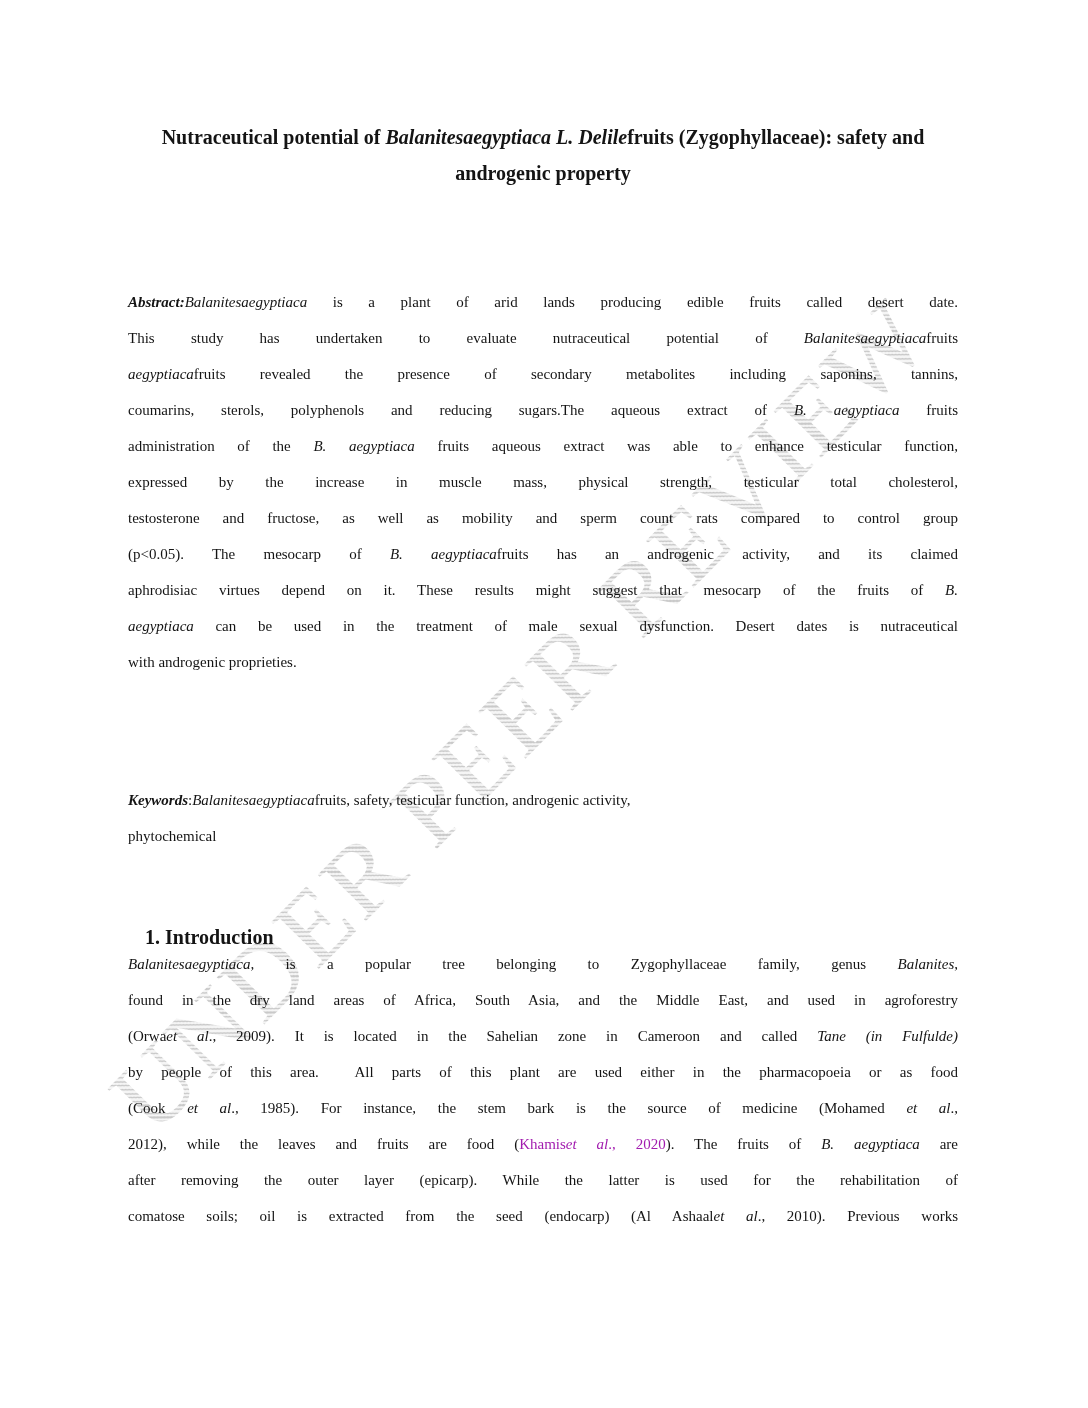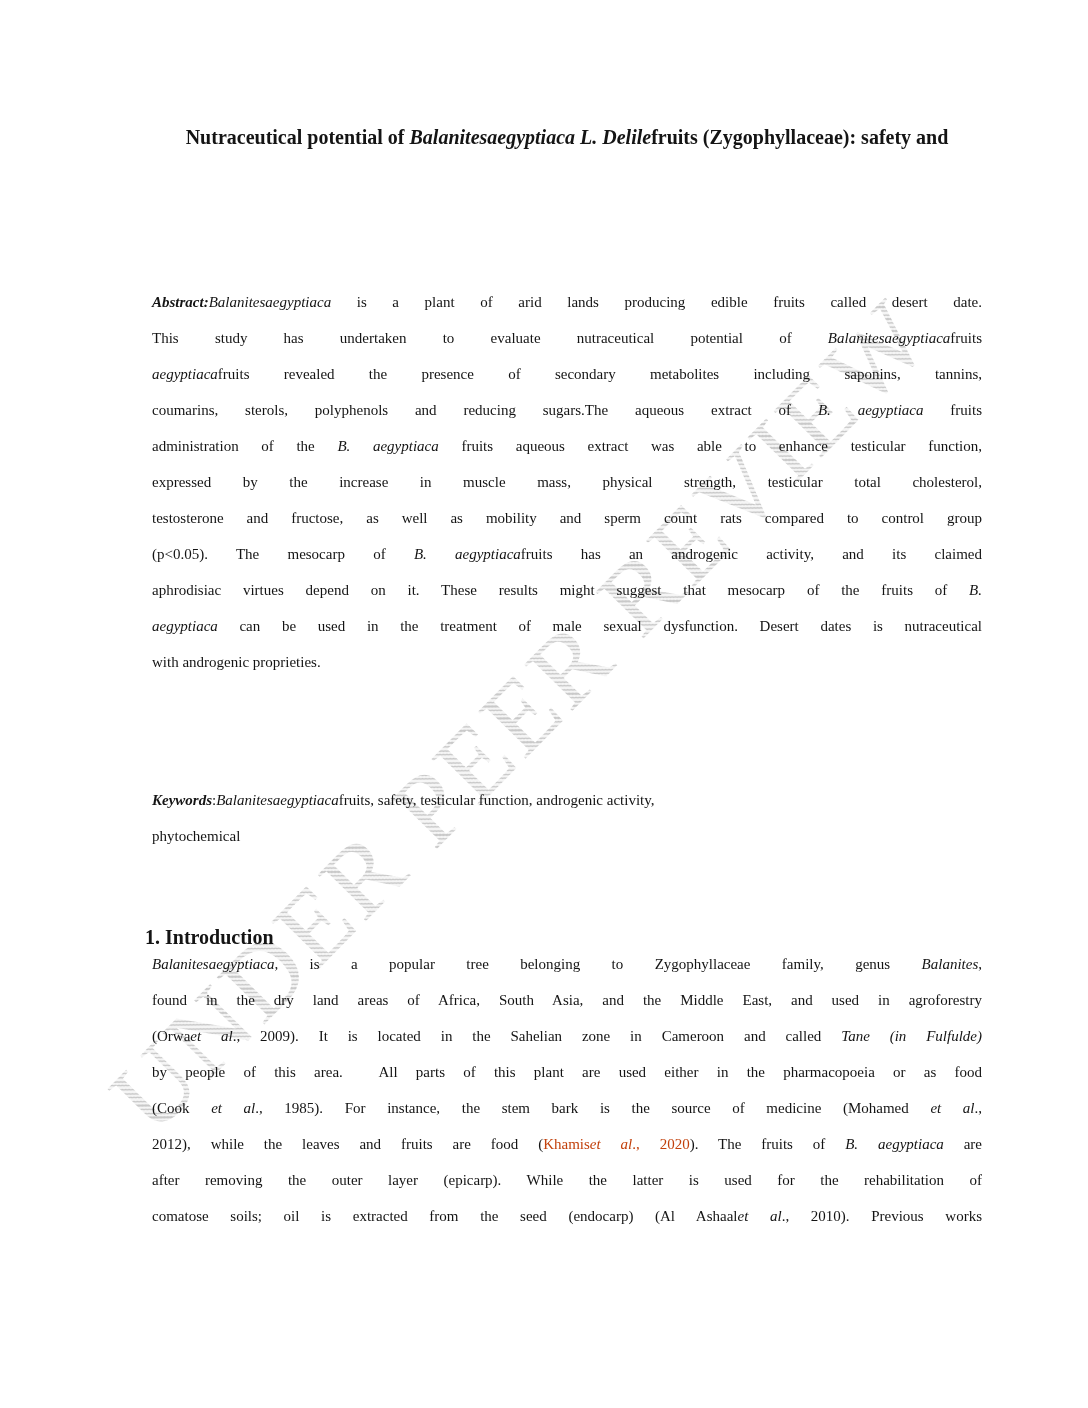--- a/index.html
+++ b/index.html
@@ -25,21 +25,21 @@
     letter-spacing: 4px;
     white-space: nowrap;
     background: repeating-linear-gradient(45deg, #a9a9a9 0px, #a9a9a9 1.5px, #f0f0f0 1.5px, #f0f0f0 4px);
     -webkit-background-clip: text;
     background-clip: text;
     color: transparent;
     opacity: 0.62;
     z-index: 0;
     pointer-events: none;
   }
-  .block { position: absolute; left: 128px; width: 830px; z-index: 1; margin-left: 24px; }
+  .block { position: absolute; left: 128px; width: 830px; z-index: 1; }
   .title-block { top: 119px; }
   .abstract-block { top: 284px; }
   .keywords-block { top: 782px; }
   .heading-block {
     top: 902px;
     height: 36px;
     line-height: 36px;
     font-size: 20px;
     font-weight: 700;
     margin: 17px;
@@ -50,30 +50,31 @@
     line-height: 36px;
     font-size: 15px;
   }
   .title-block .line { font-size: 20px; }
   .line.j { text-align: justify; text-align-last: justify; }
   .line.l { text-align: left; }
   .line.c { text-align: center; }
   .b  { font-weight: 700; }
   .i  { font-style: italic; }
   .bi { font-weight: 700; font-style: italic; }
-  .cite { color: #c2410c; }
+  .cite { color: #a21caf; }
 </style>
 </head>
 <body>
 
 <div class="page">
   <div class="watermark">UNDER PEER REVIEW</div>
 
   <div class="block title-block">
       <div class="line c"><span class="b">Nutraceutical potential of </span><span class="bi">Balanitesaegyptiaca L. Delile</span><span class="b">fruits (Zygophyllaceae): safety and</span></div>
+      <div class="line c"><span class="b">androgenic property</span></div>
     </div>
 
   <div class="block abstract-block">
       <div class="line j"><span class="bi">Abstract:</span><span class="i">Balanitesaegyptiaca</span><span> is a plant of arid lands producing edible fruits called desert date.</span></div>
       <div class="line j"><span>This study has undertaken to evaluate nutraceutical potential of </span><span class="i">Balanitesaegyptiaca</span><span>fruits</span></div>
       <div class="line j"><span class="i">aegyptiaca</span><span>fruits revealed the presence of secondary metabolites including saponins, tannins,</span></div>
       <div class="line j"><span>coumarins, sterols, polyphenols and reducing sugars.The aqueous extract of </span><span class="i">B. aegyptiaca</span><span> fruits</span></div>
       <div class="line j"><span>administration of the </span><span class="i">B. aegyptiaca</span><span> fruits aqueous extract was able to enhance testicular function,</span></div>
       <div class="line j"><span>expressed by the increase in muscle mass, physical strength, testicular total cholesterol,</span></div>
       <div class="line j"><span>testosterone and fructose, as well as mobility and sperm count rats compared to control group</span></div>

